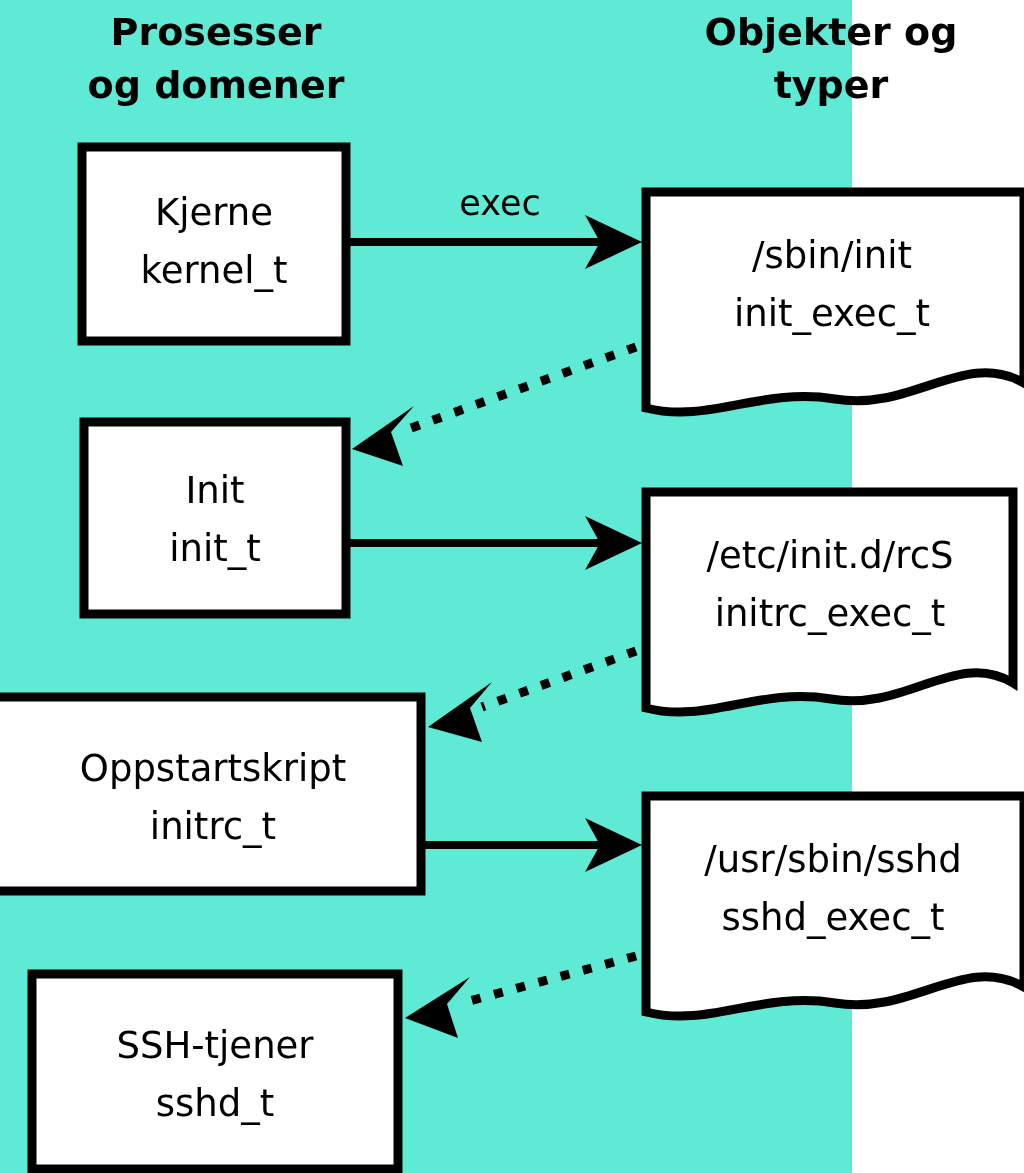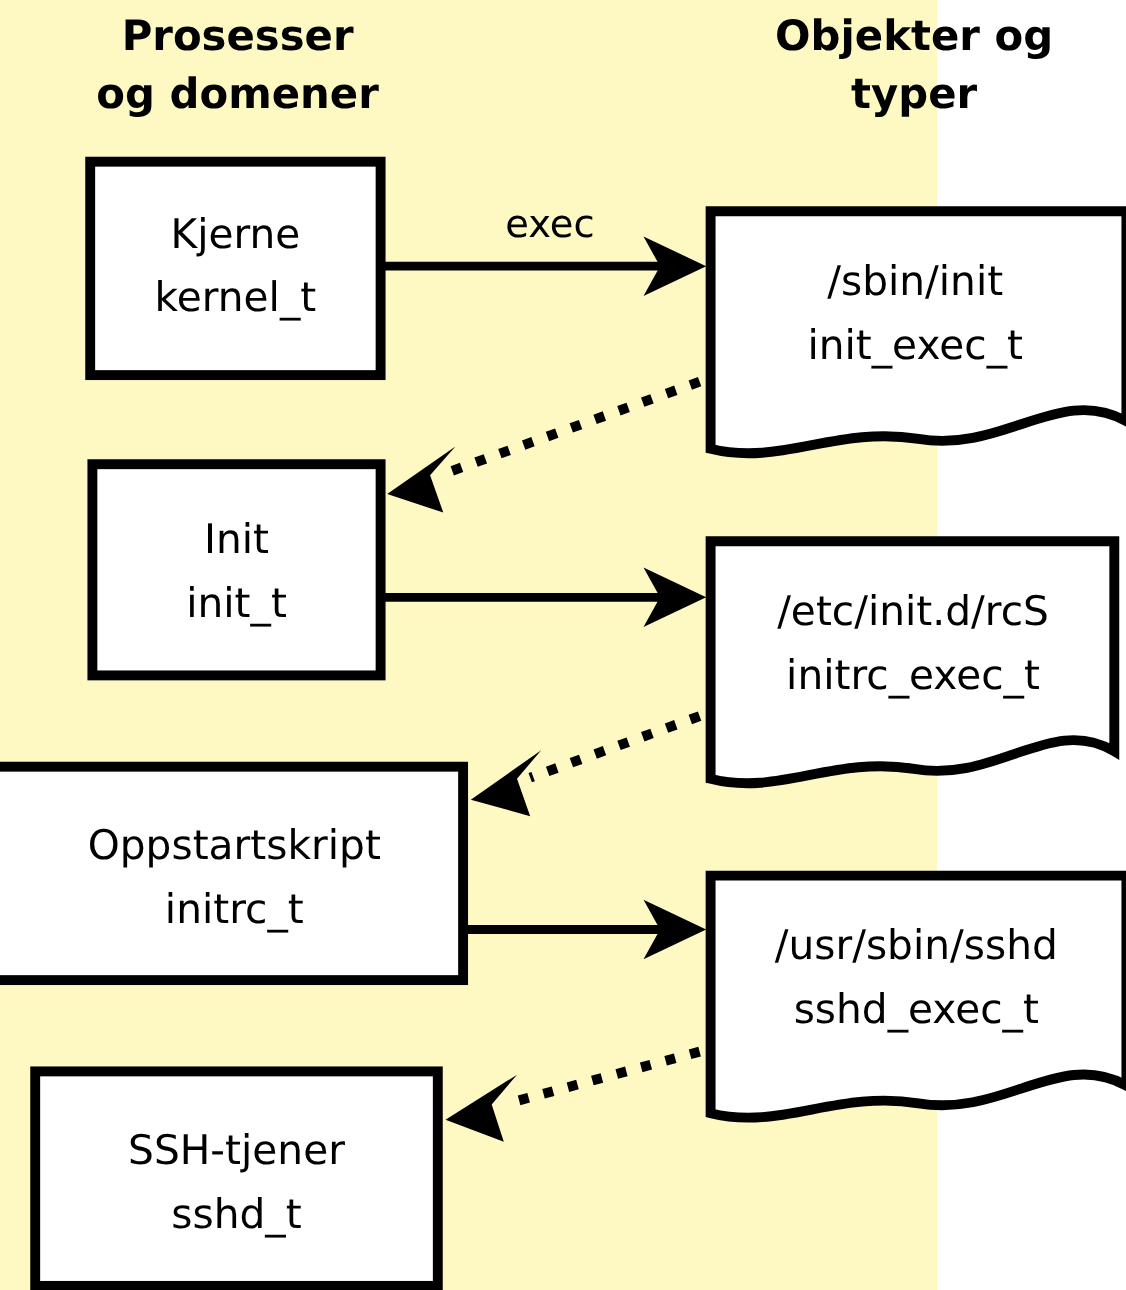--- a/index.html
+++ b/index.html
@@ -10,21 +10,21 @@
   body {
     width: 1024px;
     height: 1173px;
     font-family: "DejaVu Sans", sans-serif;
     overflow: hidden;
   }
   #diagram-root {
     position: relative;
     width: 852px;
     height: 1173px;
-    background: #fef9c3;
+    background: #5eead4;
   }
   svg.diagram-canvas {
     position: absolute;
     top: 0;
     left: 0;
     width: 1024px;
     height: 1173px;
     display: block;
   }
   .col-header {

